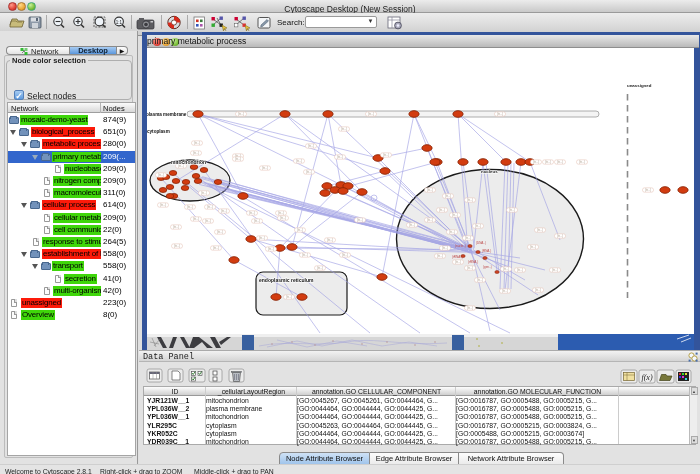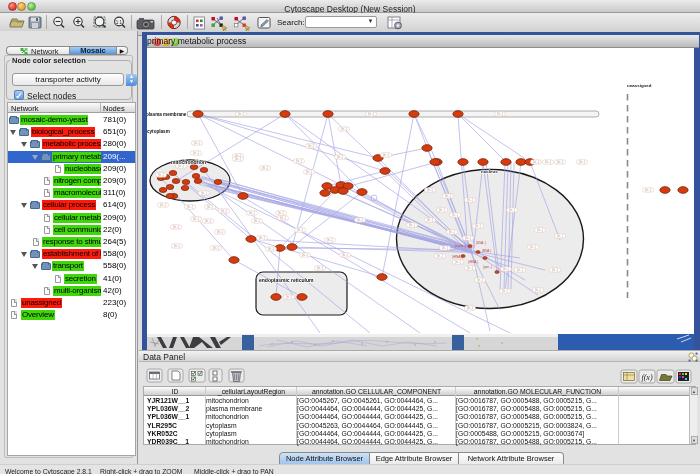--- a/index.html
+++ b/index.html
@@ -50,21 +50,21 @@
 
 #netwin{left:142px;top:32px;width:558px;height:318px;background:#33549b;}
 #nettitle{left:5px;top:3px;width:552px;height:13px;background:linear-gradient(#e8e8e8,#b9b9b9);border-bottom:1px solid #8e8e8e;}
 #nettitletext{left:0;width:552px;top:1px;text-align:left;font-size:8.5px;color:#111;}
 #netcanvas{left:5px;top:16px;width:547px;height:286px;background:#fff;}
 
 #band{left:5px;top:302px;width:547px;height:16px;background:linear-gradient(#f4f4f4,#cfcfcf);overflow:hidden;}
 
 #datapanel{left:139px;top:350px;width:561px;height:114px;background:#e2e2e2;}
 #dphead{left:0;top:0;width:561px;height:12px;background:linear-gradient(#f2f2f2,#d4d4d4);border-top:1px solid #aaa;border-bottom:1px solid #b5b5b5;}
-#dphead span{position:absolute;left:4px;top:1px;font-size:8.5px;color:#222;}
+#dphead span{position:absolute;left:4px;top:1px;font-size:8.5px;color:#222;font-family:Liberation Mono, monospace;}
 #dptools{left:0;top:12px;width:561px;height:24px;}
 #dptable{left:4px;top:36px;width:553px;height:59px;background:#fff;border:1px solid #aaa;}
 #dpheadrow{left:0;top:0;width:551px;height:9px;background:linear-gradient(#fdfdfd,#cfcfcf);border-bottom:1px solid #999;}
 .dph{position:absolute;top:1px;font-size:6.8px;color:#111;text-align:center;}
 .dcol{position:absolute;top:0;width:1px;height:57px;background:#ccc;}
 .drow{left:0;width:551px;height:8.2px;font-size:6.8px;color:#111;}
 .drow b{position:absolute;left:3px;top:0;font-weight:bold;}
 .d2{position:absolute;left:62px;top:0;}
 .d3{position:absolute;left:153px;top:0;}
 .d4{position:absolute;left:312px;top:0;}
@@ -179,39 +179,38 @@
       <div class="ctab" id="tabnet">
           <svg style="left:13px;top:1px;width:8px;height:7px" viewBox="0 0 8 7">
             <line x1="2" y1="1" x2="6" y2="5" stroke="#555" stroke-width="0.7"></line>
             <line x1="6" y1="1" x2="2" y2="5" stroke="#555" stroke-width="0.7"></line>
             <rect x="0.5" y="0" width="3" height="3" fill="#3b3"></rect>
             <rect x="4.5" y="4" width="3" height="3" fill="#3b3"></rect>
             <rect x="4.5" y="0" width="3" height="3" fill="#7c7"></rect>
           </svg>
           <span style="position:absolute;left:24px;top:0.5px">Network</span>
         </div>
-      <div class="ctab" id="tabmos">Mosaic</div>
+      <div class="ctab" id="tabmos">Desktop</div>
       <div class="ctab" id="tabarr">▶</div>
     </div>
     <div id="grpbox"></div>
     <div id="grplbl">Node color selection</div>
-    <div id="combo">transporter activity<div id="combobtn">▲<br>▼</div></div>
     <div id="chk">✓</div>
     <div id="chklbl">Select nodes</div>
     <div id="treewrap">
       <div id="treehead">
           <span class="h1">Network</span>
           <span class="hsep"></span>
           <span class="h2">Nodes</span>
         </div>
       <div id="treerows">
         <div class="trow" style="top:11px">
             <div class="fold" style="left:0.5px"></div>
             <span class="tlab green" style="left:12px;max-width:81px;overflow:hidden">mosaic-demo-yeast</span>
-            <span class="tcount" style="">781(0)</span>
+            <span class="tcount" style="">874(9)</span>
           </div>
         <div class="trow" style="top:23.2px">
             <div class="arr" style="left:2px"></div>
             <div class="fold" style="left:11px"></div>
             <span class="tlab red" style="left:23px;max-width:70px;overflow:hidden">biological_process</span>
             <span class="tcount" style="">651(0)</span>
           </div>
         <div class="trow" style="top:35.4px">
             <div class="arr" style="left:13px"></div>
             <div class="fold" style="left:22px"></div>

